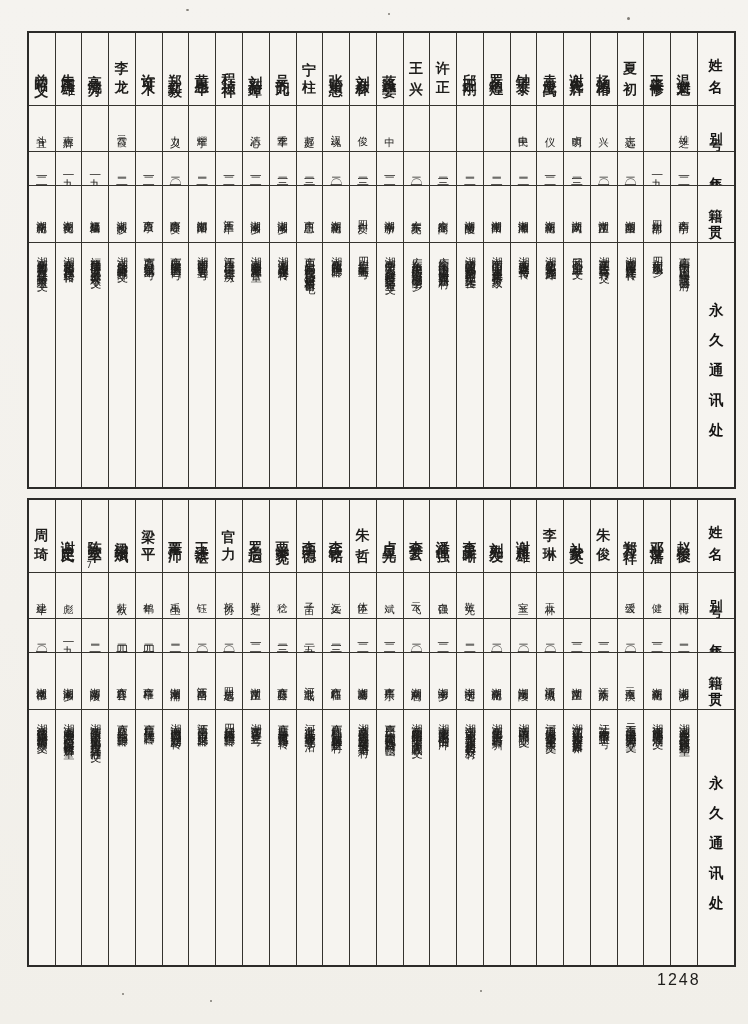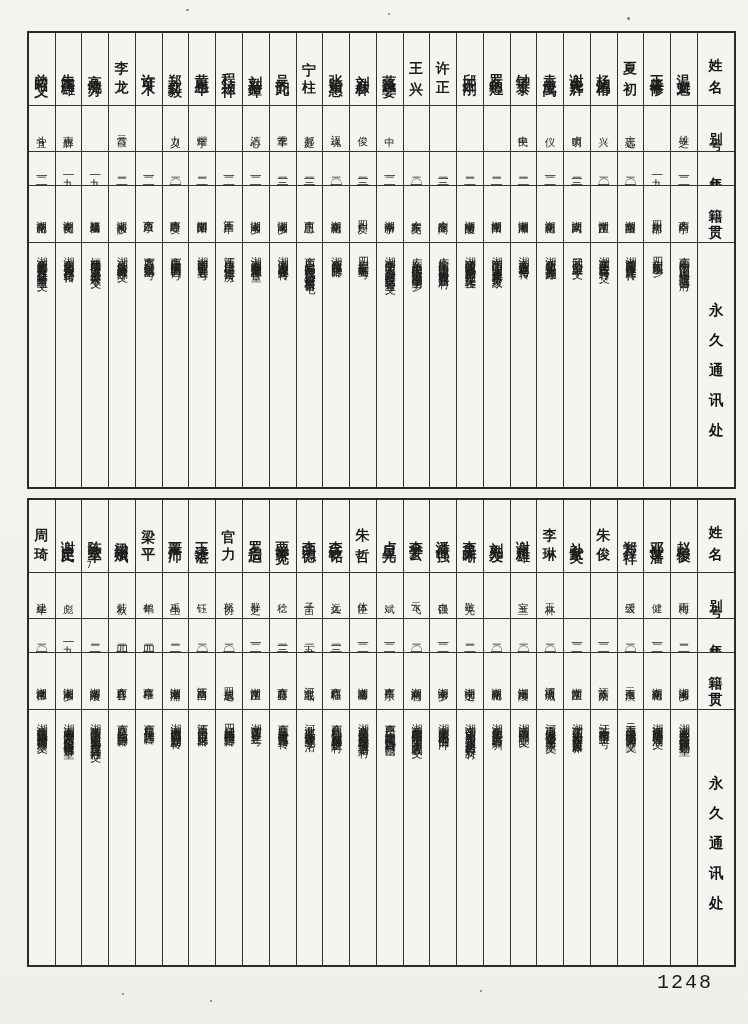--- a/index.html
+++ b/index.html
@@ -43,21 +43,21 @@
   .h-age .vtext{font-size:13px;letter-spacing:2px;}
   .h-native .vtext{font-size:14px;letter-spacing:16px;}
   .h-address .vtext{font-size:14.5px;letter-spacing:30px;}
   .hdr.c-address{align-items:center;padding-top:0;}
   .note{
     position:absolute;left:4px;bottom:2px;font-size:9px;color:#3a3a3a;
     font-family:"DejaVu Sans Mono",monospace;
   }
   .page-number{
     position:absolute;top:971px;left:657px;
-    font-family:Liberation Mono, monospace;font-size:20px;letter-spacing:2px;
+    font-family:Liberation Sans, sans-serif;font-size:16px;letter-spacing:2px;
     color:#1d1c1a;
   }
   .speck{position:absolute;background:#57534c;border-radius:50%;opacity:.75;}
 </style>
 </head>
 <body>
 
 <div class="page">
   <div class="table" id="table-0">
       <div class="col hcol">

